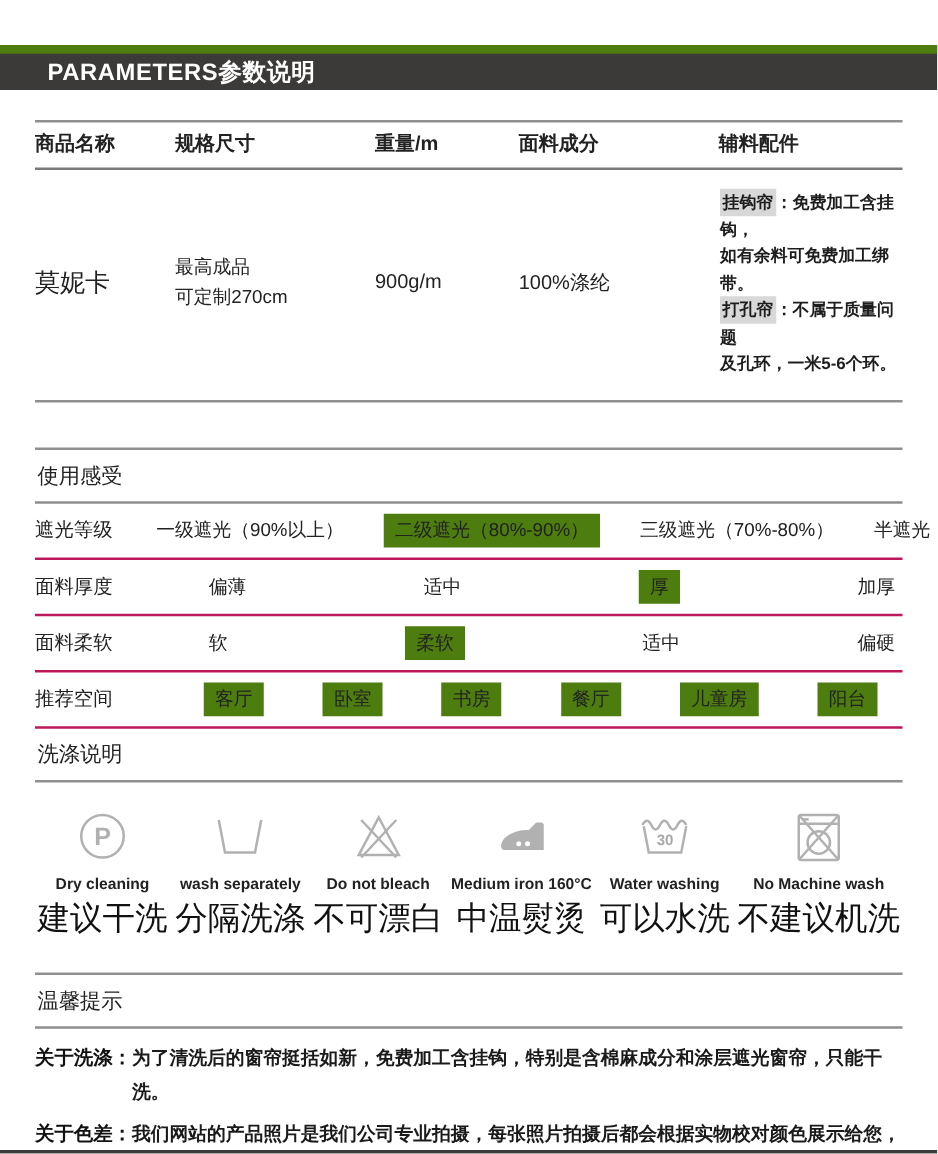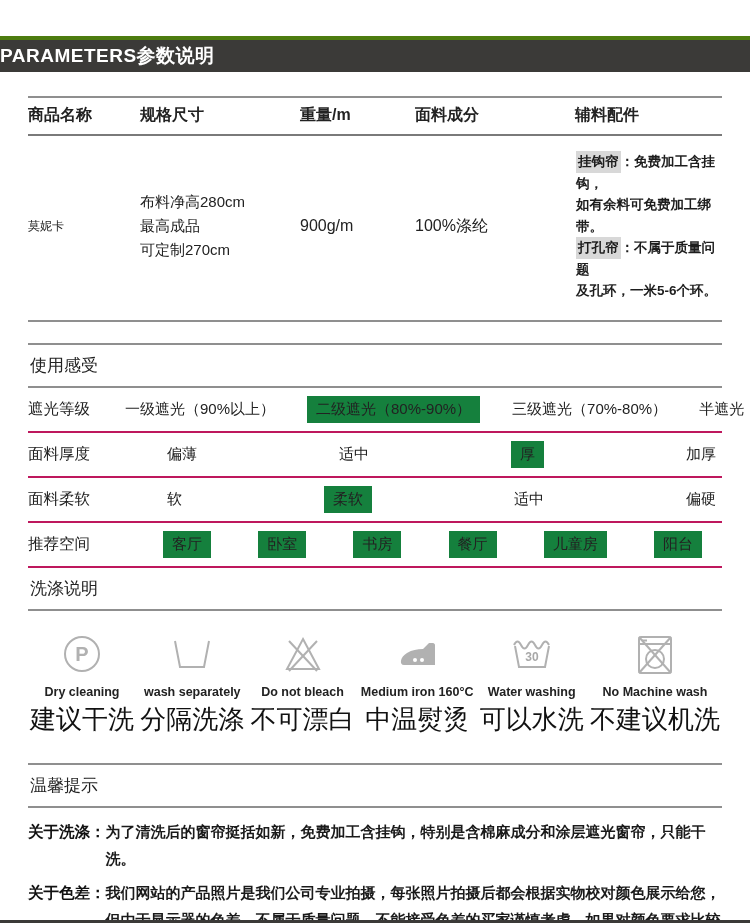--- a/index.html
+++ b/index.html
@@ -1,55 +1,55 @@
 <!DOCTYPE html>
 <html><head>
 <meta charset="utf-8">
 <style>
   * { margin:0; padding:0; box-sizing:border-box; }
   html,body { background:#fff; }
   body { font-family:"Liberation Sans","DejaVu Sans",sans-serif; color:#333; }
   .page { position:relative; width:750px; height:923px; background:#fff; overflow:hidden; }
 
-  .header-bar { margin-top:36px; height:36px; background:#3b3a38; border-top:4px solid #4d7c0f;
-    display:flex; align-items:center; }
+  .header-bar { margin-top:36px; height:36px; background:#3b3a38; border-top:7px solid #4d7c0f;
+    display:flex; align-items:center; padding-left:38px; }
   .header-bar .title { color:#fff; font-size:19px; font-weight:bold; letter-spacing:.5px; }
 
   .content { padding:0 28px; }
 
   
   .spec-table { margin-top:24px; }
   .spec-head { display:flex; border-top:2px solid #8f8f8f; border-bottom:2px solid #7a7a7a;
     padding:7px 0 8px; font-weight:bold; font-size:16px; color:#222; align-items:center; }
   .spec-row { display:flex; align-items:center; border-bottom:2px solid #8f8f8f; padding:15px 0 18px; }
   .c1 { width:97px; }
   .c2 { width:175px; padding-left:15px; }
   .c3 { width:108px; }
   .c4 { width:120px; padding-left:7px; }
   .c5 { flex:1; }
   .spec-head .c5 { padding-left:47px; }
-  .cell-name { font-size:12px; color:#222; }
+  .cell-name { font-size:20px; color:#222; }
   .size-lines div { font-size:15px; line-height:24px; color:#222; }
   .cell-weight, .cell-comp { font-size:16px; color:#222; }
   .acc { font-size:13.5px; line-height:21.5px; color:#1d1d1d; font-weight:600;margin-left:48px; }
   .acc-chip { background:#d8d8d8; padding:0 2px; display:inline-block; }
 
   
   .section-title { border-top:2px solid #8f8f8f; border-bottom:2px solid #8f8f8f;
     padding:9px 2px; font-size:17px; color:#222; font-weight:500; }
   .section-title.no-top { border-top:none; }
-  .mt36 { margin-top:21px; }
+  .mt36 { margin-top:36px; }
 
   .opt-row { display:flex; align-items:center; border-bottom:2px solid #be185d; padding:8px 0; min-height:43px; }
   .row-label { width:97px; font-size:15.5px; color:#222; font-weight:500; flex:none; }
   .opts { flex:1; display:flex; justify-content:space-between; align-items:center; font-size:15px; color:#222;gap:32px; }
   .opts.pad-a { padding:0 6px 0 42px; }
   .opts.pad-b { padding:0 20px 0 38px; }
   .opt { white-space:nowrap; }
-  .opt.chip { background:#15803d; padding:4px 9px; }
+  .opt.chip { background:#4d7c0f; padding:4px 9px; }
 
   
   .wash-items { display:flex; justify-content:space-between; padding:20px 2px 26px; }
   .wash-item { display:flex; flex-direction:column; align-items:center; min-width:96px; }
   .wash-item svg { display:block; }
   .wash-en { margin-top:6px; font-size:12.5px; font-weight:bold; color:#222; white-space:nowrap; }
   .wash-zh { margin-top:3px; font-size:26px; color:#111; font-weight:500; white-space:nowrap; }
 
   
   .tips { padding-top:10px; }
@@ -74,21 +74,20 @@
       <div class="spec-head">
         <div class="c1">商品名称</div>
         <div class="c2">规格尺寸</div>
         <div class="c3">重量/m</div>
         <div class="c4">面料成分</div>
         <div class="c5">辅料配件</div>
       </div>
       <div class="spec-row">
         <div class="c1 cell-name">莫妮卡</div>
         <div class="c2 size-lines">
-          <div>布料净高280cm</div>
           <div>最高成品</div>
           <div>可定制270cm</div>
         </div>
         <div class="c3 cell-weight">900g/m</div>
         <div class="c4 cell-comp">100%涤纶</div>
         <div class="c5 acc">
           <div><span class="acc-chip">挂钩帘</span><span>：免费加工含挂钩，</span></div>
           <div>如有余料可免费加工绑带。</div>
           <div><span class="acc-chip">打孔帘</span><span>：不属于质量问题</span></div>
           <div>及孔环，一米5-6个环。</div>

